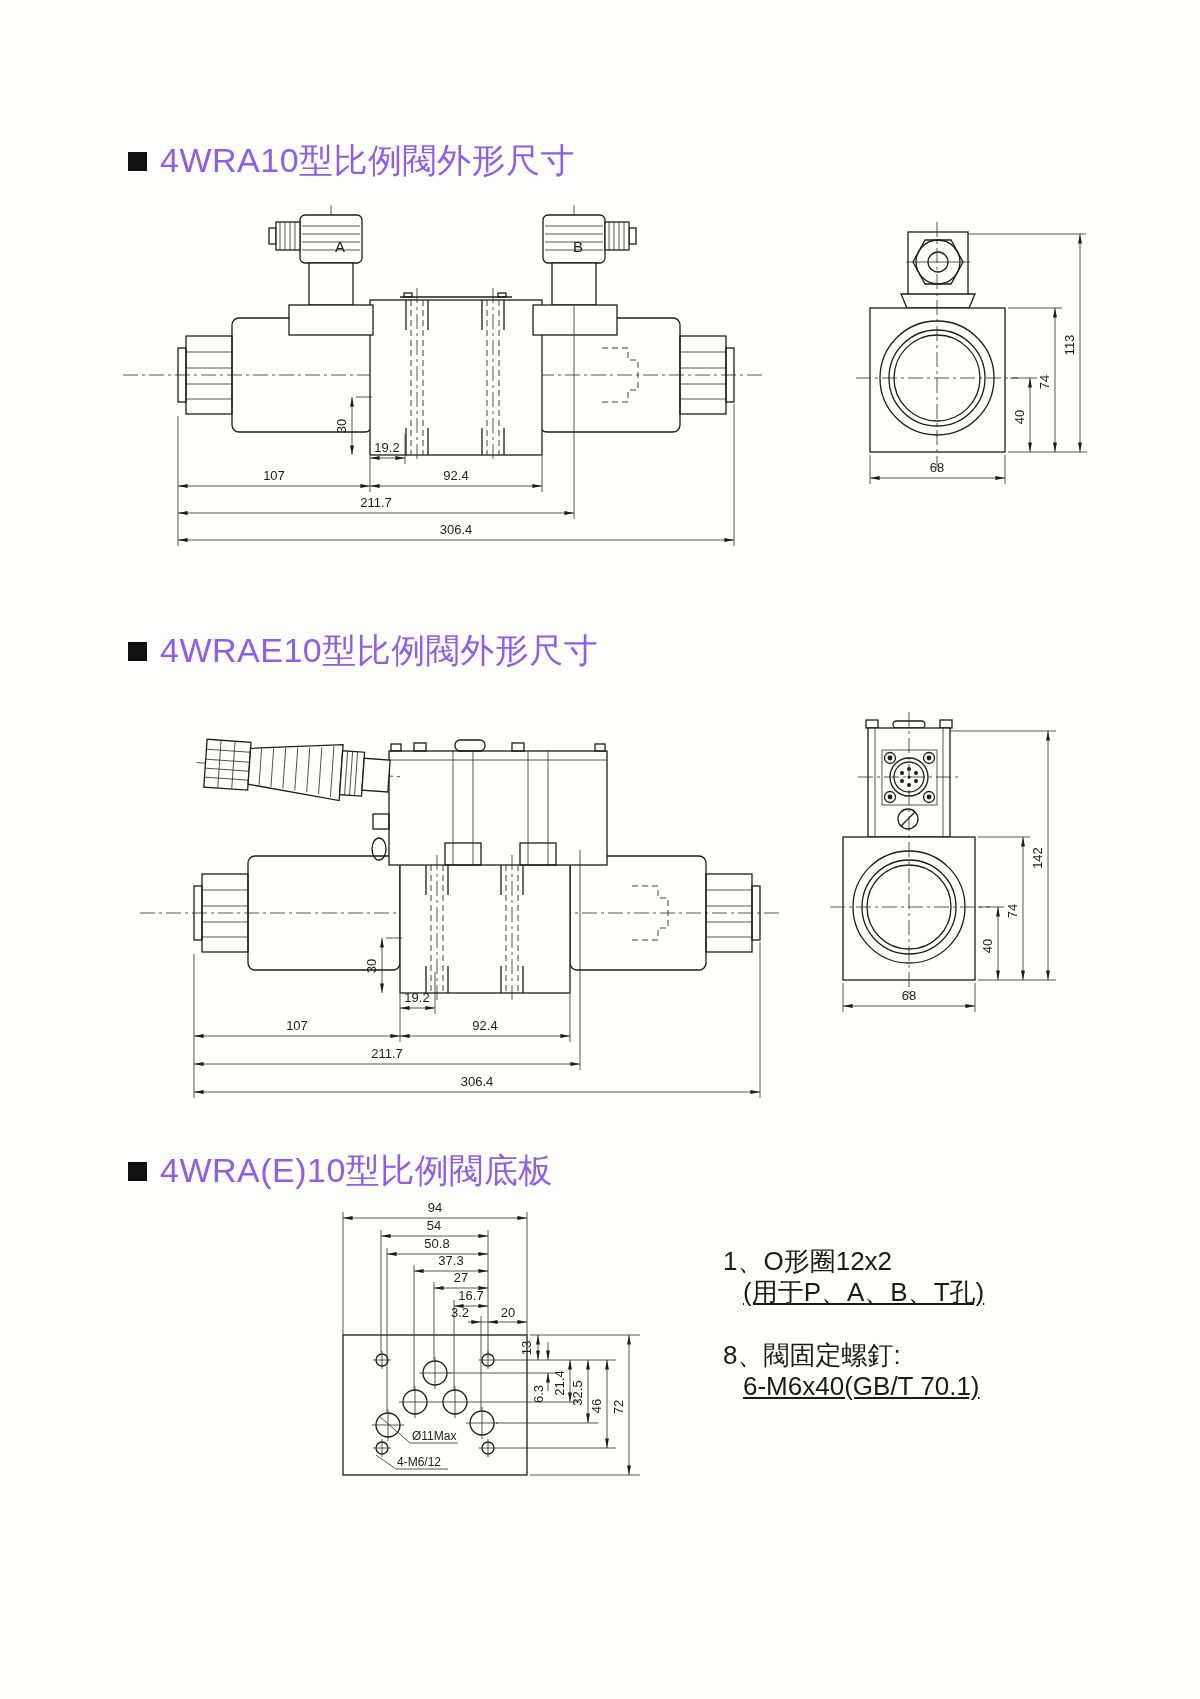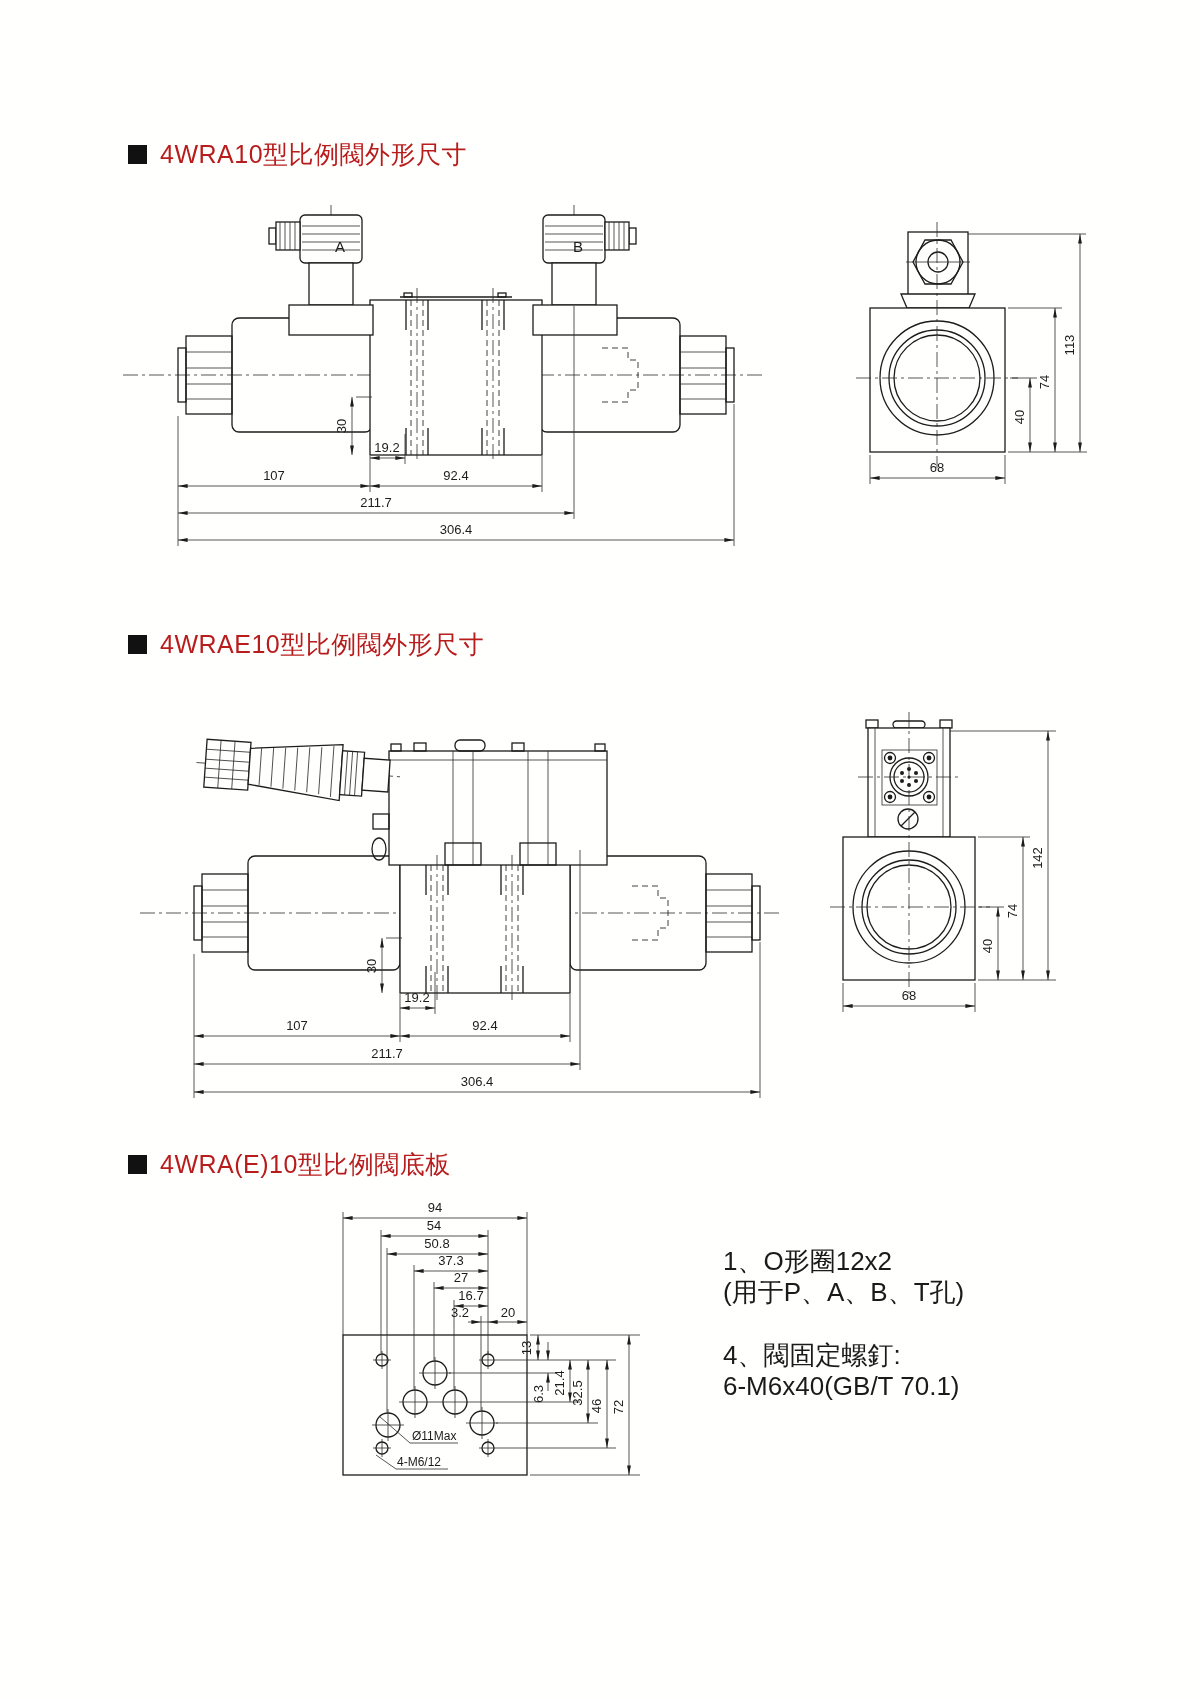--- a/index.html
+++ b/index.html
@@ -1,22 +1,22 @@
 <!DOCTYPE html>
 <html><head>
 <meta charset="utf-8">
 <style>
   html,body{margin:0;padding:0;background:#fff;}
   #page{position:relative;width:1200px;height:1699px;background:#fffffe;overflow:hidden;
         font-family:"Liberation Sans","DejaVu Sans",sans-serif;}
   .sec-title{position:absolute;left:128px;display:flex;align-items:center;
-             font-size:25px;color:#b91c1c;letter-spacing:0.5px;white-space:nowrap;}
+             font-size:34px;color:#8b5cf6;letter-spacing:0.5px;white-space:nowrap;}
   .sec-title .sq{width:19px;height:19px;background:#111;margin-right:13px;flex:0 0 auto;}
   .note{position:absolute;font-size:26px;color:#1a1a1a;line-height:31px;white-space:nowrap;}
-  .note .ind{margin-left:0;}
+  .note .ind{margin-left:20px;text-decoration:underline;}
   svg{position:absolute;left:0;top:0;}
   .ln{stroke:#1c1c1c;stroke-width:1.3;fill:none;}
   .lnf{stroke:#1c1c1c;stroke-width:1.3;fill:#fffffe;}
   .tn{stroke:#2b2b2b;stroke-width:0.8;fill:none;}
   .cl{stroke:#2b2b2b;stroke-width:0.8;fill:none;stroke-dasharray:15 4 3 4;}
   .hd{stroke:#2b2b2b;stroke-width:0.9;fill:none;stroke-dasharray:6 4;}
   .dtx{font-family:"Liberation Sans","DejaVu Sans",sans-serif;font-size:13px;fill:#1c1c1c;}
   .ctx{font-family:"Liberation Sans","DejaVu Sans",sans-serif;font-size:15px;fill:#1c1c1c;}
   .ltx{font-family:"Liberation Sans","DejaVu Sans",sans-serif;font-size:12px;fill:#1c1c1c;}
 </style>
@@ -360,17 +360,17 @@
         <text class="dtx" x="623" y="1407" text-anchor="middle" transform="rotate(-90 623 1407)">72</text>
       </g>
     </g>
   </svg>
 
   <div class="note" style="left:723px;top:1246px">
     <div>1、O形圈12x2</div>
     <div class="ind">(用于P、A、B、T孔)</div>
   </div>
   <div class="note" style="left:723px;top:1340px">
-    <div>4、閥固定螺釘:</div>
+    <div>8、閥固定螺釘:</div>
     <div class="ind">6-M6x40(GB/T 70.1)</div>
   </div>
 
 </div>
 
 </body></html>

